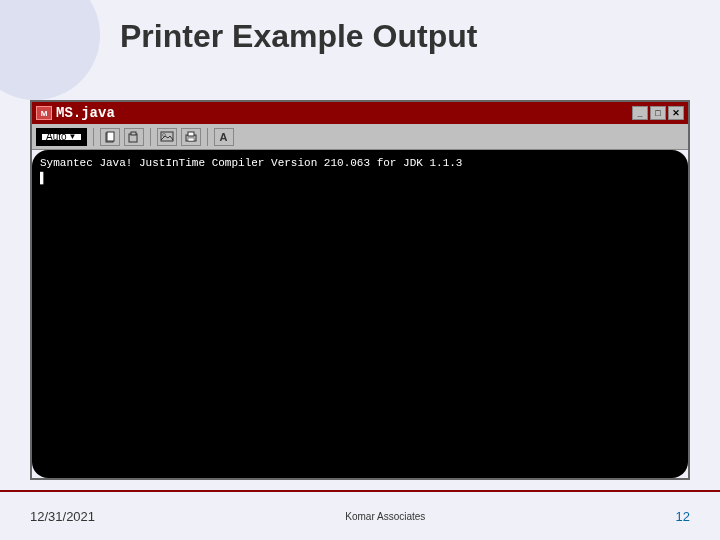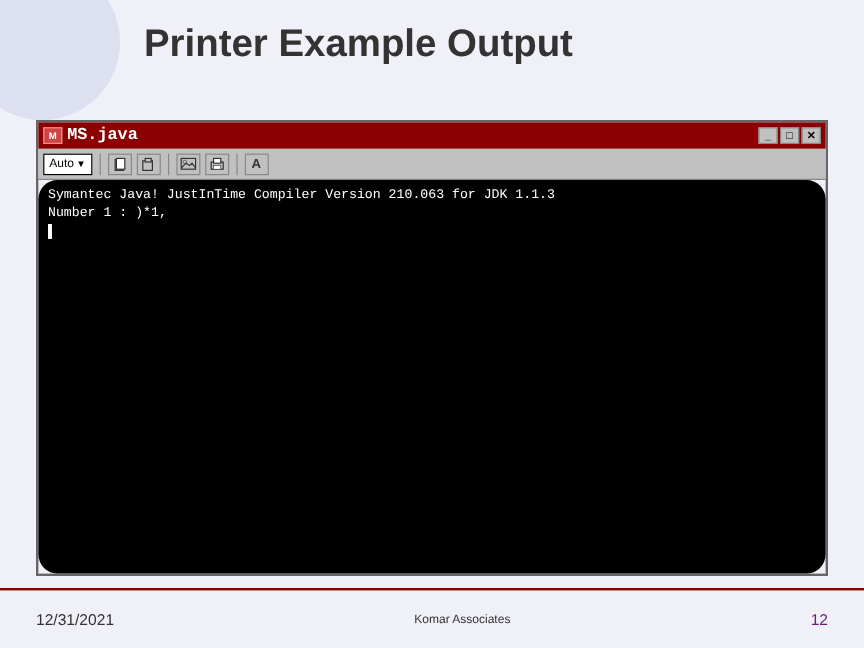--- a/index.html
+++ b/index.html
@@ -118,21 +118,21 @@
       align-items: center;
       padding: 2px 4px;
       gap: 4px;
       border-bottom: 1px solid #888;
     }
 
     .toolbar-dropdown {
       display: flex;
       align-items: center;
       background: white;
-      border: 1px solid #000000;
+      border: 6px solid #000000;
       height: 18px;
       padding: 0 4px;
       font-size: 10px;
       gap: 2px;
     }
 
     .toolbar-dropdown-arrow {
       font-size: 8px;
     }
 
@@ -202,21 +202,21 @@
       color: #333;
     }
 
     .footer-center {
       font-size: 10px;
       color: #333;
     }
 
     .footer-right {
       font-size: 13px;
-      color: #701a75;
+      color: #0369a1;
     }
   </style>
 </head>
 <body>
 
 <div class="slide">
 
   <div class="deco-circle"></div>
 
   <div class="slide-title">Printer  Example  Output</div>
@@ -272,21 +272,20 @@
       </div>
       <div class="toolbar-separator"></div>
       <div class="toolbar-btn">
         <span style="font-size:11px; font-weight:bold; color:#333;">A</span>
       </div>
     </div>
 
     <div class="console">
       <div class="console-line">Symantec Java! JustInTime Compiler Version 210.063 for JDK 1.1.3</div>
       <div class="console-line"></div>
-      <div class="console-line">Number 1 : )*1,</div>
       <div class="console-line cursor-line"></div>
     </div>
 
   </div>
 
   <div class="footer">
     <span class="footer-left">12/31/2021</span>
     <span class="footer-center">Komar Associates</span>
     <span class="footer-right">12</span>
   </div>

